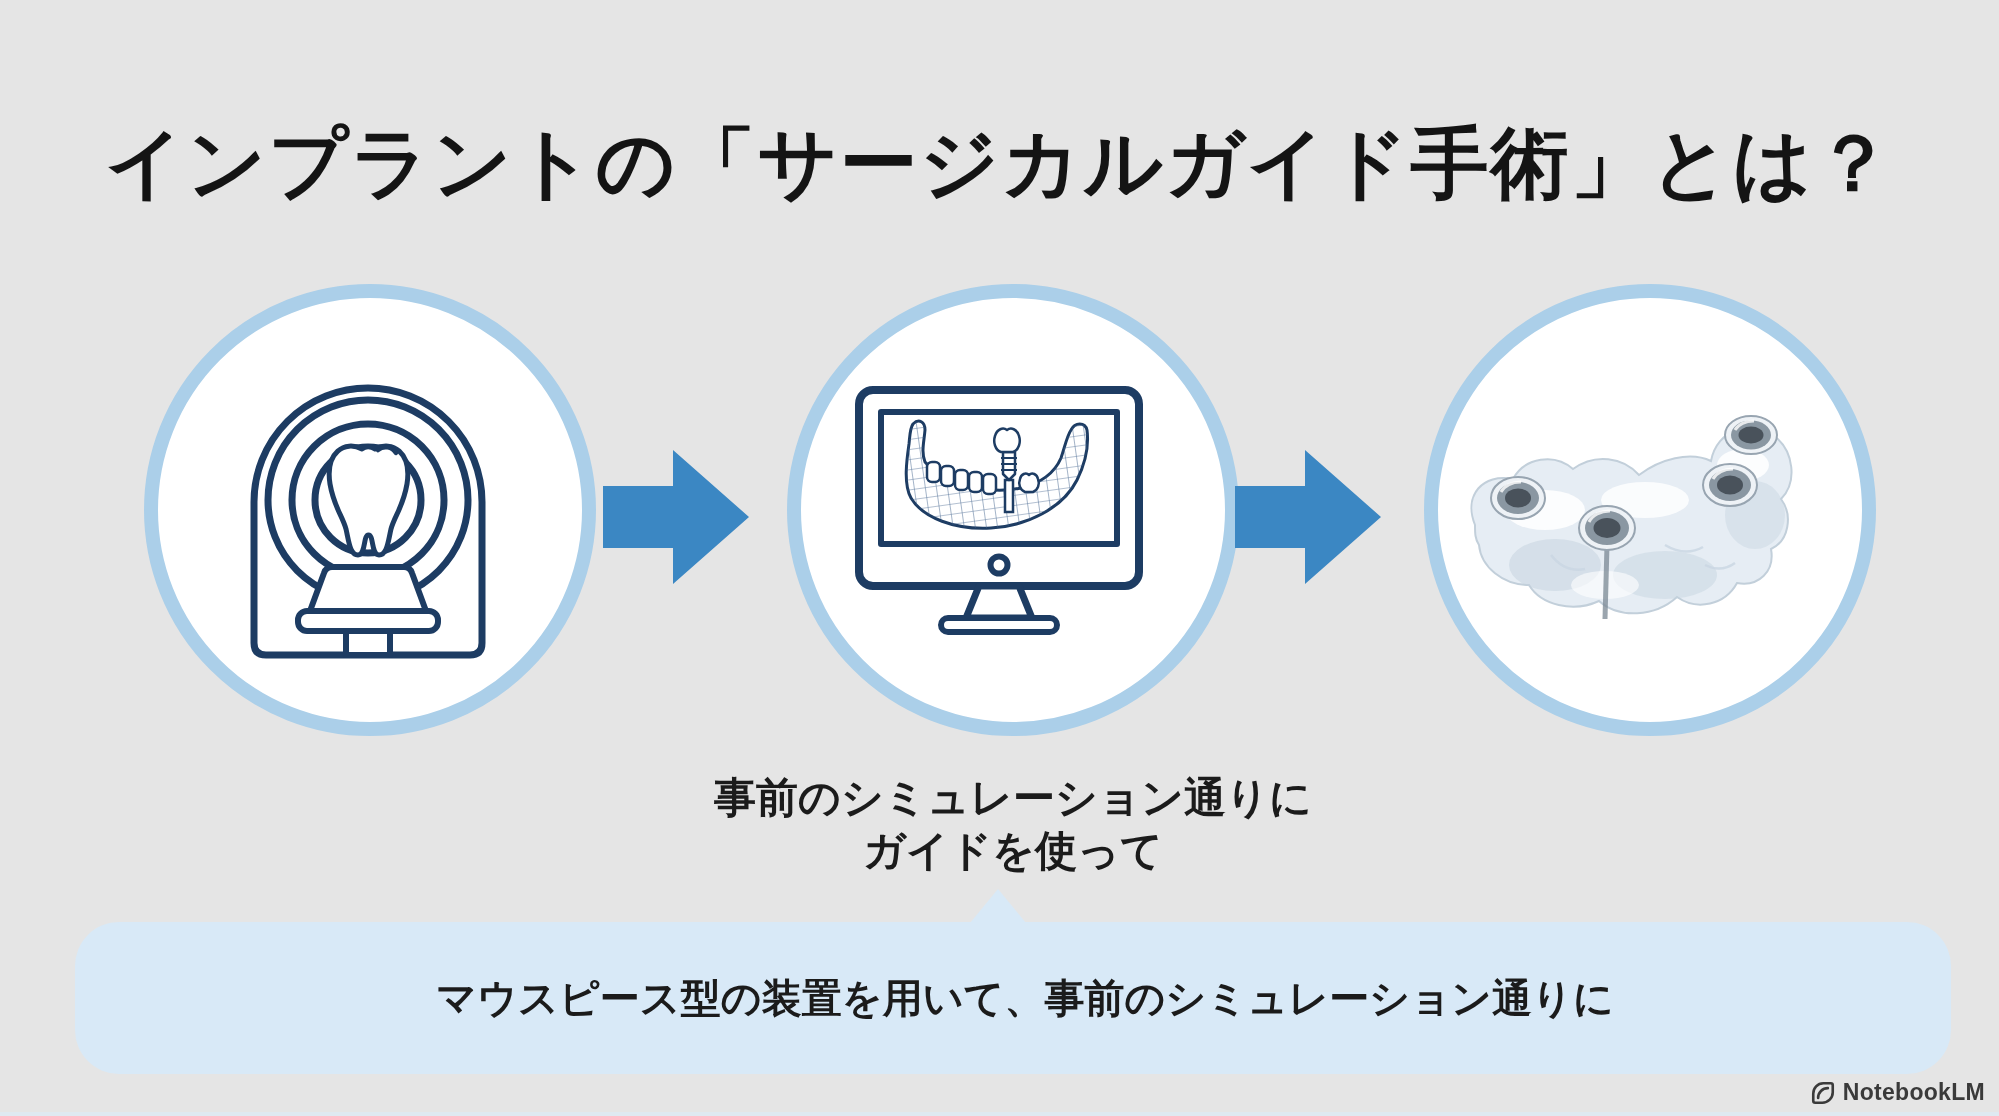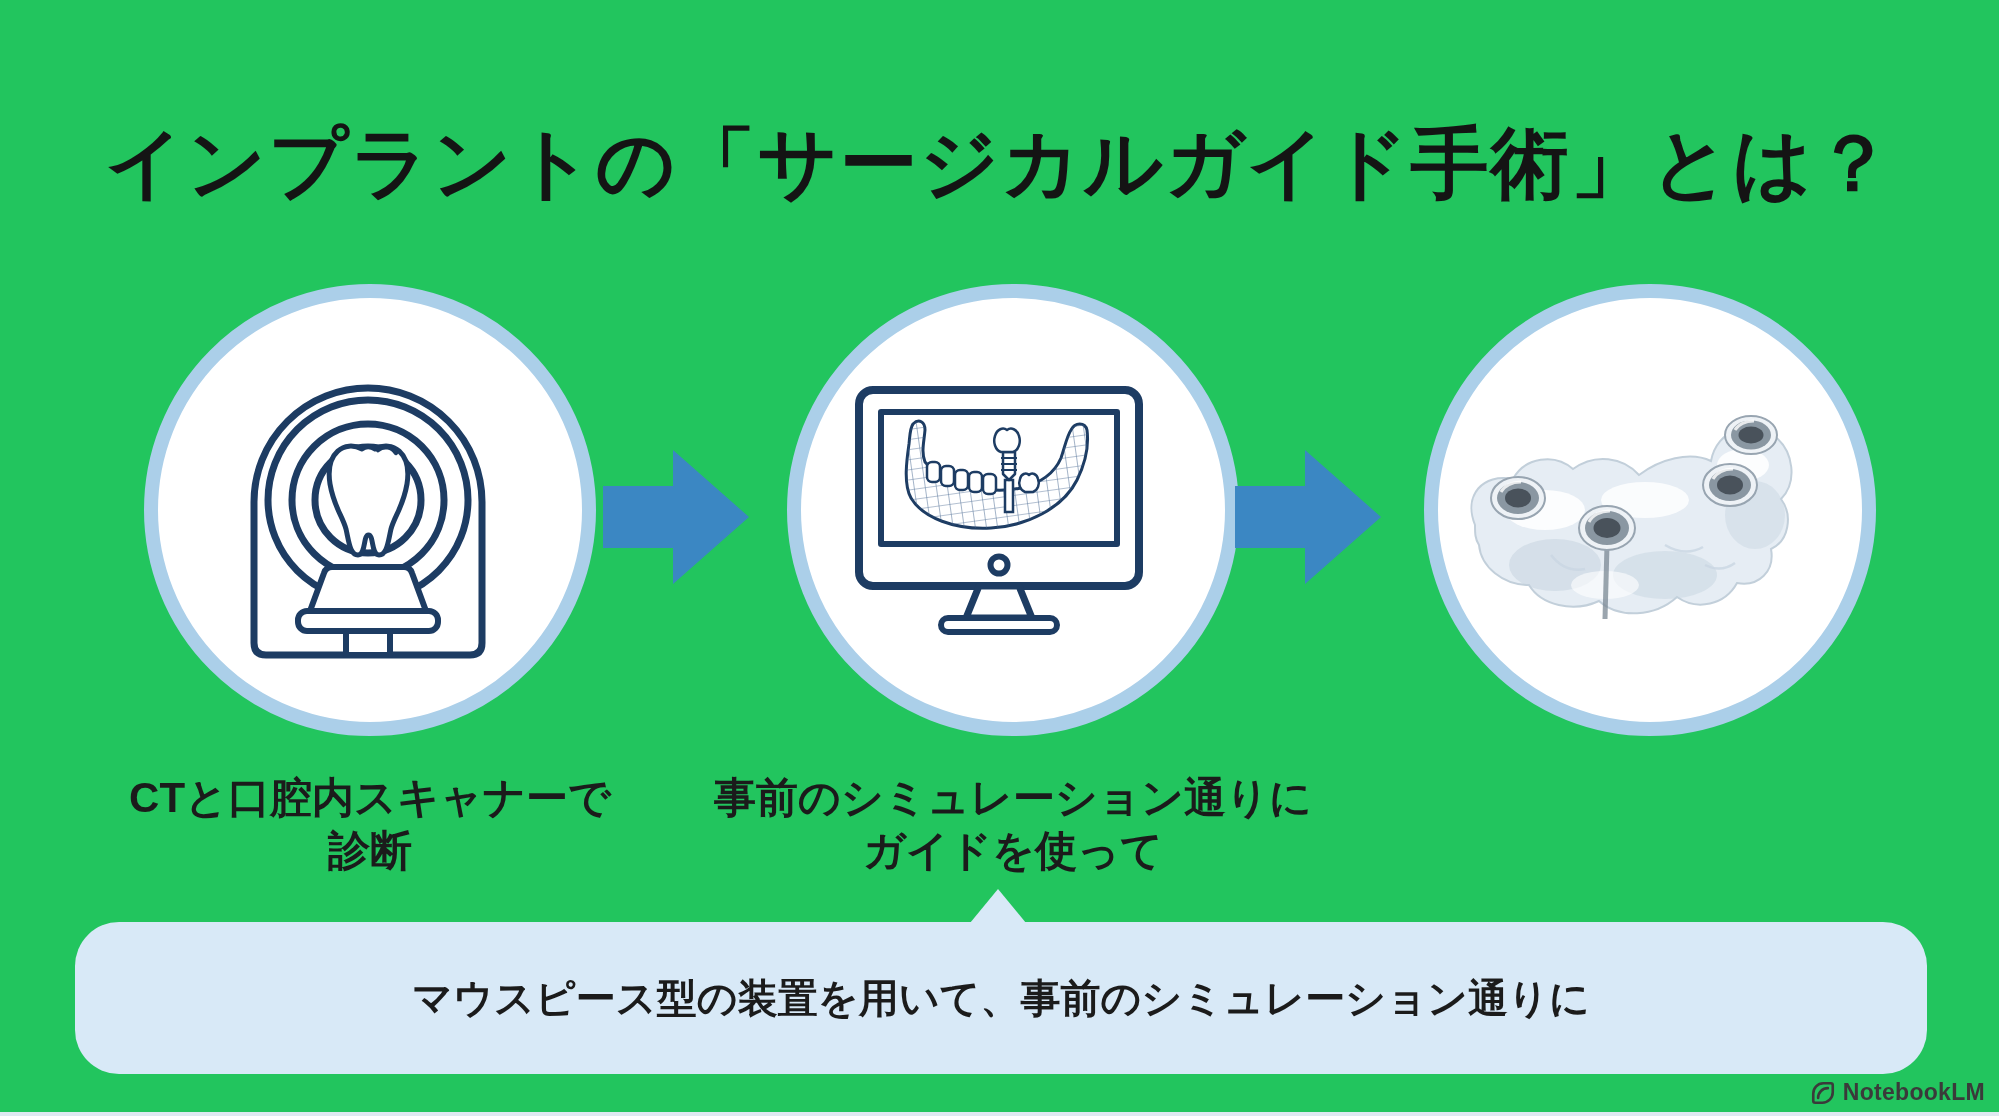--- a/index.html
+++ b/index.html
@@ -1,20 +1,20 @@
 <!DOCTYPE html>
 <html><head>
 <meta charset="utf-8">
 <style>
   html, body { margin: 0; padding: 0; background: #ffffff; }
   .slide {
     position: relative;
     width: 1999px;
     height: 1116px;
-    background: #22c55e;
+    background: #e5e5e5;
     overflow: hidden;
     font-family: "Liberation Sans", "DejaVu Sans", sans-serif;
     color: #1b1b1b;
   }
   .title {
     position: absolute;
     top: 112px;
     left: 0;
     width: 100%;
     text-align: center;
@@ -60,20 +60,21 @@
     top: 922px;
     width: 1852px;
     height: 152px;
     background: #d8e9f7;
     border-radius: 44px;
     display: flex;
     flex-direction: column;
     justify-content: center;
     align-items: center;
     gap: 9px;
+    padding-left: 24px;
   }
   .callout-tail {
     position: absolute;
     top: -33px;
     left: 895px;
     width: 0;
     height: 0;
     border-left: 28px solid transparent;
     border-right: 28px solid transparent;
     border-bottom: 34px solid #d8e9f7;
@@ -202,24 +203,20 @@
     </g>
   </svg>
 
   <svg class="arrow-svg arrow-1" viewBox="0 0 148 138">
     <polygon points="0,38 70,38 70,2 146,69 70,136 70,100 0,100" fill="#3b87c3"></polygon>
   </svg>
   <svg class="arrow-svg arrow-2" viewBox="0 0 148 138">
     <polygon points="0,38 70,38 70,2 146,69 70,136 70,100 0,100" fill="#3b87c3"></polygon>
   </svg>
 
-  <div class="caption caption-1">
-    <div>CTと口腔内スキャナーで</div>
-    <div>診断</div>
-  </div>
   <div class="caption caption-2">
     <div>事前のシミュレーション通りに</div>
     <div>ガイドを使って</div>
   </div>
   <div class="caption caption-3">
   </div>
 
   <div class="callout">
     <div class="callout-tail"></div>
     <div class="callout-line">マウスピース型の装置を用いて、事前のシミュレーション通りに</div>

